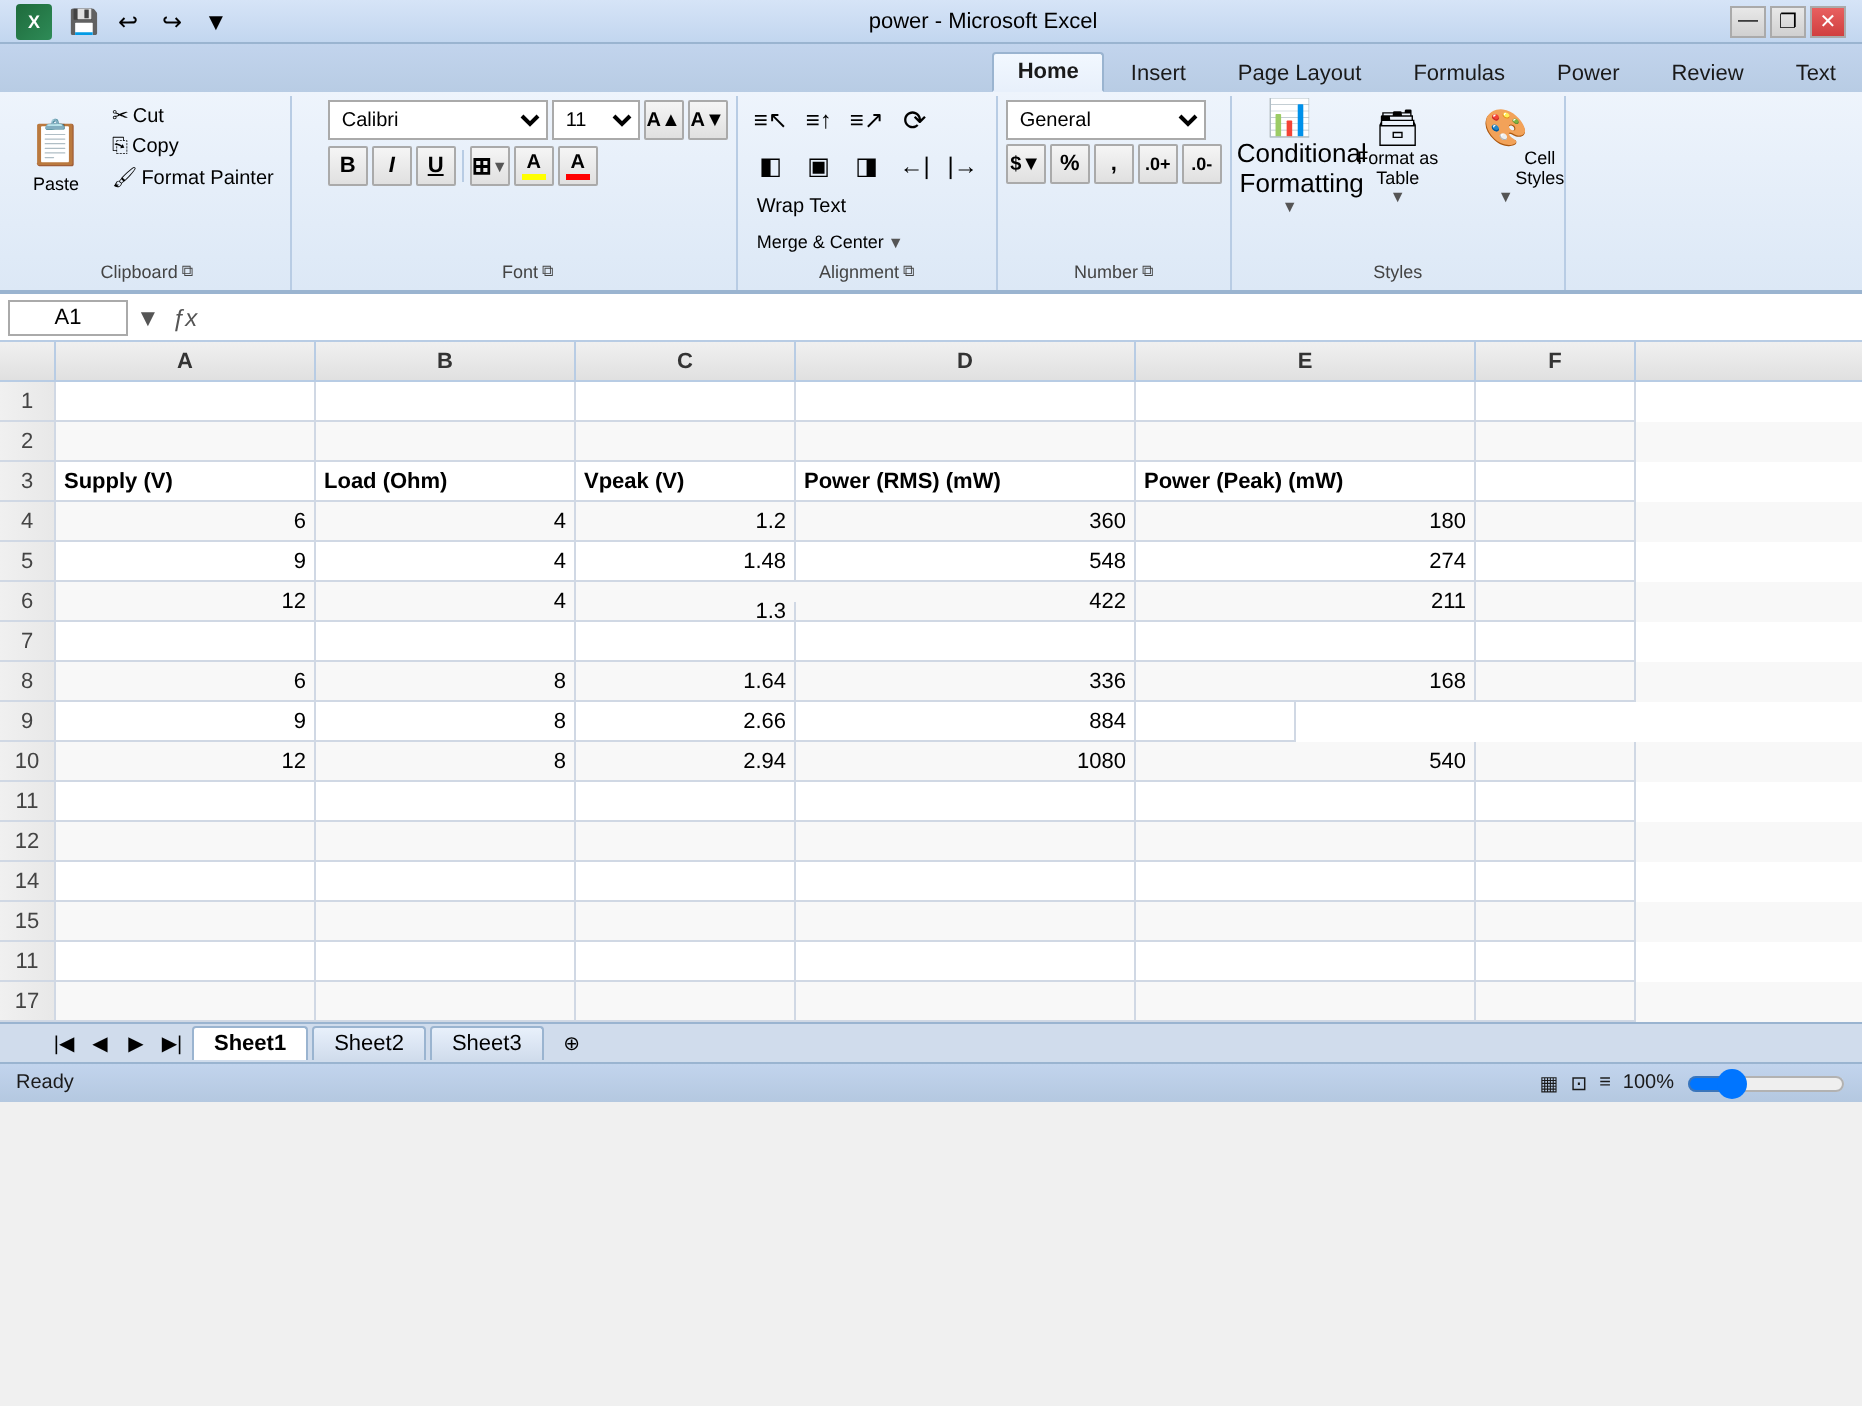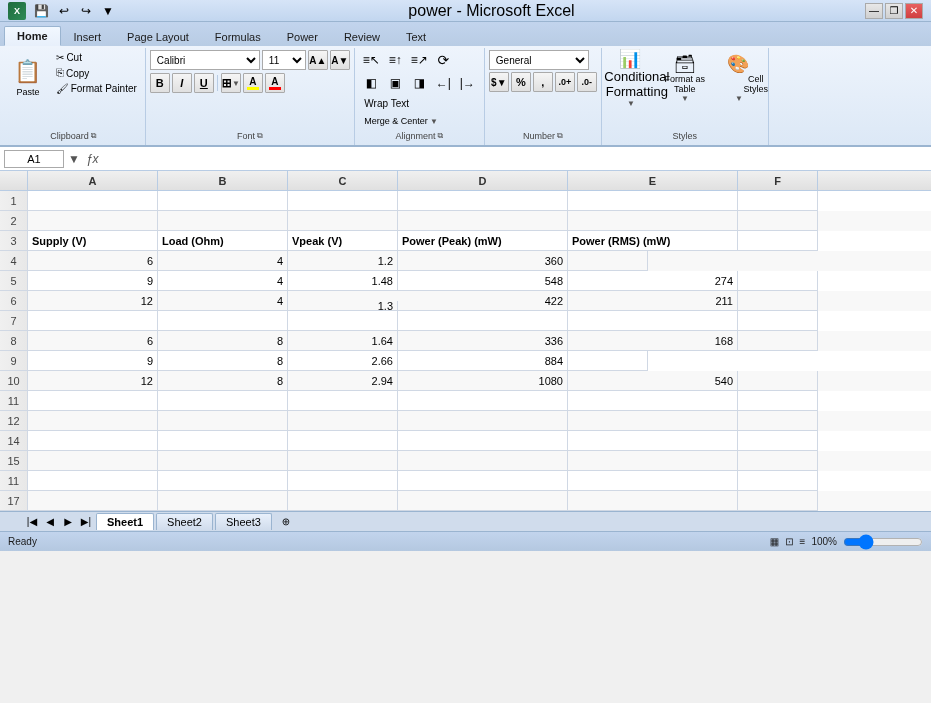--- a/index.html
+++ b/index.html
@@ -25,20 +25,21 @@
       border-bottom: 2px solid #9ab4d0;
     }
 
     
     #tab-bar {
       display: flex;
       align-items: flex-end;
       height: 24px;
       padding-left: 4px;
       background: linear-gradient(to bottom, #c2d4ed, #b8cce4);
+      justify-content: flex-end;
     }
     .ribbon-tab {
       padding: 3px 12px;
       font-size: 11px;
       cursor: pointer;
       border: 1px solid transparent;
       border-bottom: none;
       border-radius: 2px 2px 0 0;
       background: transparent;
       color: #1a1a1a;
@@ -256,21 +257,21 @@
   <div style="display:flex; align-items:center; gap:6px;">
 
     <div style="width:18px;height:18px;background:linear-gradient(135deg,#1e6b3c,#2e8b57);border-radius:2px;display:flex;align-items:center;justify-content:center;color:white;font-size:9px;font-weight:bold;">X</div>
     <div style="display:flex;gap:2px;">
       <div class="qa-btn" title="Save">💾</div>
       <div class="qa-btn">↩</div>
       <div class="qa-btn">↪</div>
       <div class="qa-btn">▼</div>
     </div>
   </div>
-  <div style="font-size:16px;">power - Microsoft Excel</div>
+  <div style="font-size:11px;">power - Microsoft Excel</div>
   <div class="win-buttons">
     <div class="win-btn">—</div>
     <div class="win-btn">❐</div>
     <div class="win-btn" style="background:linear-gradient(to bottom,#e86060,#d04040);color:white;">✕</div>
   </div>
 </div>
 
 <div id="ribbon">
 
   <div id="tab-bar">
@@ -305,21 +306,21 @@
             <span>Format Painter</span>
           </div>
         </div>
       </div>
       <div class="ribbon-group-label">
         <span>Clipboard</span>
         <span style="font-size:8px;cursor:pointer;">⧉</span>
       </div>
     </div>
 
-    <div class="ribbon-group" style="min-width:170px;">
+    <div class="ribbon-group" style="min-width:170px;margin-left:14px;">
       <div class="ribbon-group-content" style="flex-direction:column; align-items:flex-start;">
         <div class="font-row">
           <select class="font-select">
             <option>Calibri</option>
           </select>
           <select class="size-select">
             <option>11</option>
           </select>
           <div class="font-btn" style="font-size:10px;">A▲</div>
           <div class="font-btn" style="font-size:10px;">A▼</div>
@@ -477,30 +478,31 @@
         <div class="grid-cell" style="width: 110px; min-width: 110px;"></div>
         <div class="grid-cell" style="width: 170px; min-width: 170px;"></div>
         <div class="grid-cell" style="width: 170px; min-width: 170px;"></div>
         <div class="grid-cell" style="width: 80px; min-width: 80px;"></div>
       </div>
       <div class="grid-row">
         <div class="row-num">3</div>
         <div class="grid-cell" style="width: 130px; min-width: 130px; font-weight: bold;">Supply (V)</div>
         <div class="grid-cell" style="width: 130px; min-width: 130px; font-weight: bold;">Load (Ohm)</div>
         <div class="grid-cell" style="width: 110px; min-width: 110px; font-weight: bold;">Vpeak (V)</div>
+        <div class="grid-cell" style="width: 170px; min-width: 170px; font-weight: bold;">Power (RMS) (mW)</div>
         <div class="grid-cell" style="width: 170px; min-width: 170px; font-weight: bold;">Power (Peak) (mW)</div>
-        <div class="grid-cell" style="width: 170px; min-width: 170px; font-weight: bold;">Power (RMS) (mW)</div>
         <div class="grid-cell" style="width: 80px; min-width: 80px;"></div>
       </div>
       <div class="grid-row">
         <div class="row-num">4</div>
         <div class="grid-cell" style="width: 130px; min-width: 130px; justify-content: flex-end;">6</div>
         <div class="grid-cell" style="width: 130px; min-width: 130px; justify-content: flex-end;">4</div>
         <div class="grid-cell" style="width: 110px; min-width: 110px; justify-content: flex-end;">1.2</div>
         <div class="grid-cell" style="width: 170px; min-width: 170px; justify-content: flex-end;">360</div>
+        <div class="grid-cell" style="width: 170px; min-width: 170px; justify-content: flex-end;">180</div>
         <div class="grid-cell" style="width: 80px; min-width: 80px;"></div>
       </div>
       <div class="grid-row">
         <div class="row-num">5</div>
         <div class="grid-cell" style="width: 130px; min-width: 130px; justify-content: flex-end;">9</div>
         <div class="grid-cell" style="width: 130px; min-width: 130px; justify-content: flex-end;">4</div>
         <div class="grid-cell" style="width: 110px; min-width: 110px; justify-content: flex-end;">1.48</div>
         <div class="grid-cell" style="width: 170px; min-width: 170px; justify-content: flex-end;">548</div>
         <div class="grid-cell" style="width: 170px; min-width: 170px; justify-content: flex-end;">274</div>
         <div class="grid-cell" style="width: 80px; min-width: 80px;"></div>

